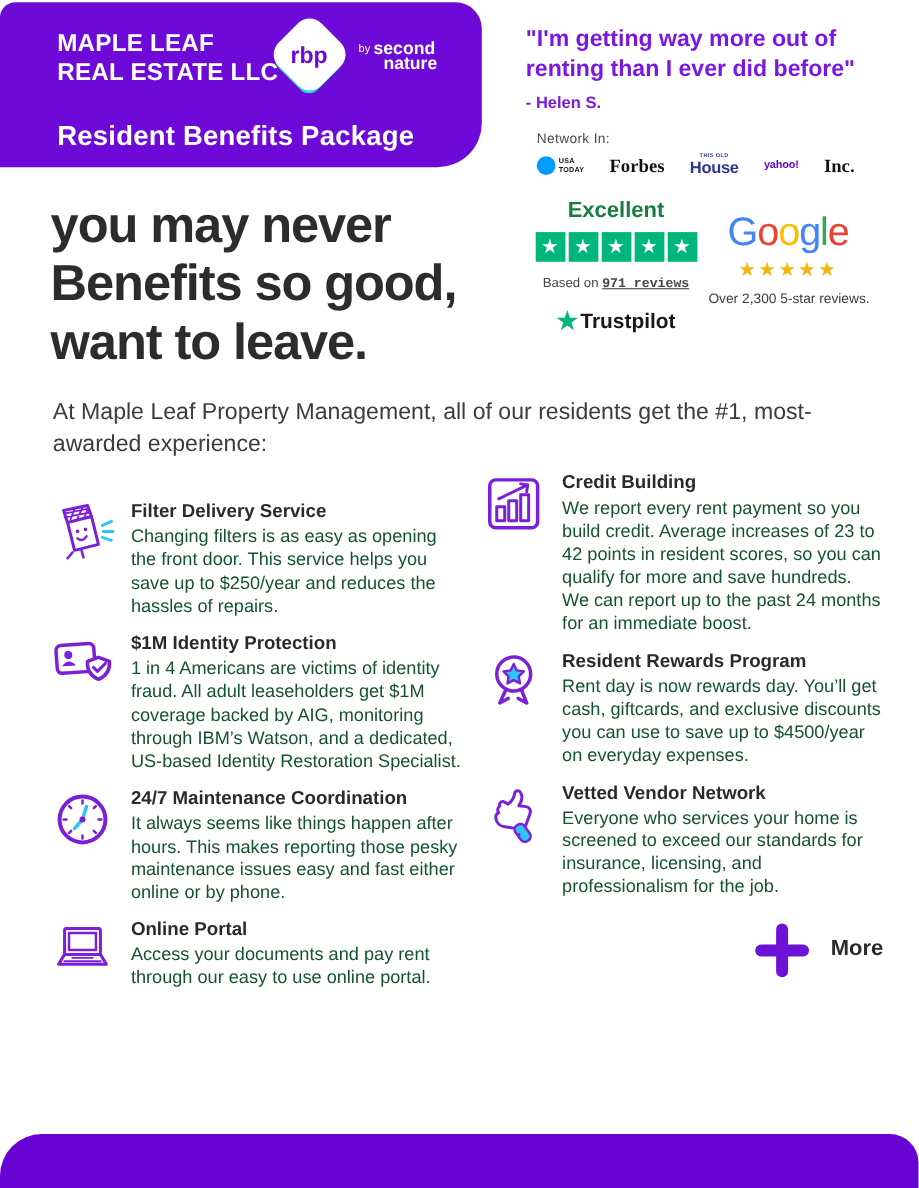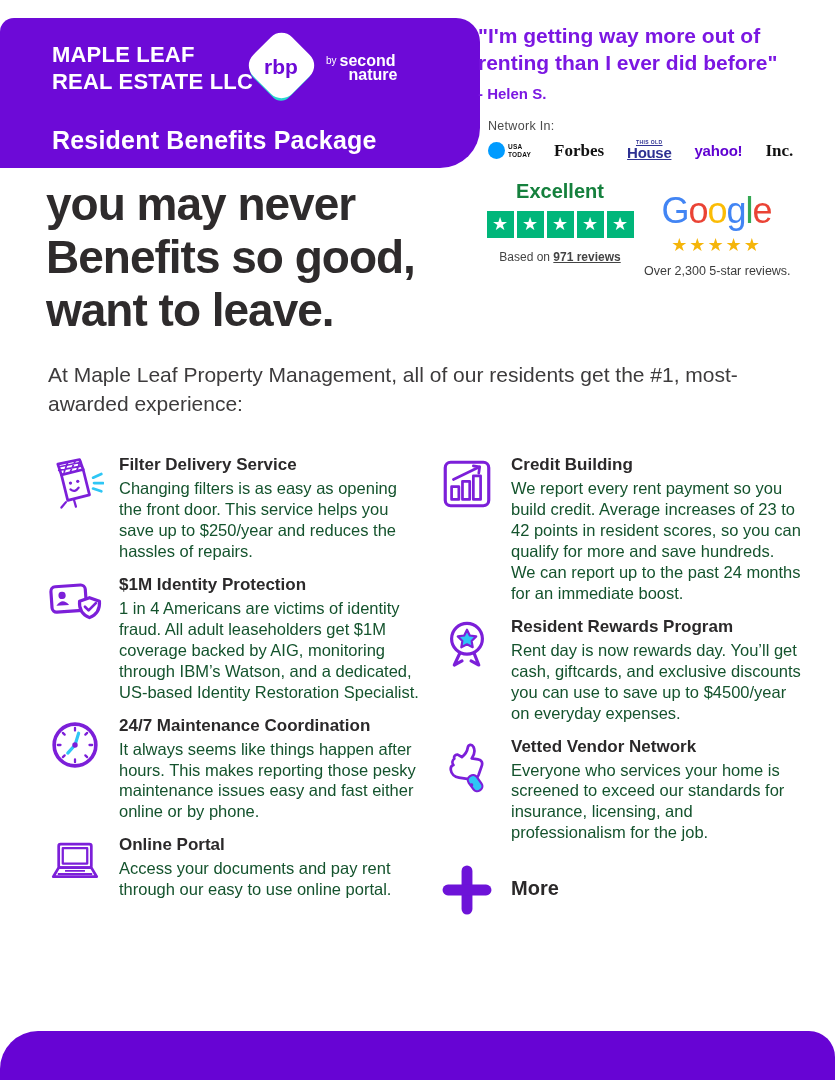--- a/index.html
+++ b/index.html
@@ -1,21 +1,21 @@
 <!DOCTYPE html>
 <html><head>
 <meta charset="utf-8">
 <style>
   * { margin:0; padding:0; box-sizing:border-box; }
   html,body { background:#ffffff; }
   body { width:835px; height:1080px; position:relative; overflow:hidden;
          font-family:"Liberation Sans", sans-serif; color:#414042; }
 
   
-  .header-block { position:absolute; left:0; top:18px; width:480px; height:150px;
+  .header-block { position:absolute; left:0; top:2px; width:438px; height:150px;
     background:#6D0AD7; border-radius:14px 24px 40px 0;text-decoration:underline; }
   .company-name { position:absolute; left:52px; top:24px; color:#fff;
     font-size:22px; font-weight:bold; line-height:1.22; letter-spacing:.2px; }
   .package-title { position:absolute; left:52px; top:108px; color:#fff;
     font-size:25px; font-weight:bold; letter-spacing:.2px; }
 
   .rbp-badge { position:absolute; left:246px; top:16px; width:70px; height:70px;text-align:center; }
   .rbp-teal  { position:absolute; left:10px; top:11px; width:50px; height:50px;
     background:#27D9CE; border-radius:11px; transform:rotate(45deg); }
   .rbp-white { position:absolute; left:8px; top:4px; width:55px; height:55px;
@@ -34,59 +34,59 @@
   .attribution { color:#7B17E2; font-size:15px; font-weight:bold; margin-top:8px; }
 
   
   .featured { position:absolute; left:488px; top:119px; width:330px; }
   .featured-label { font-size:12.5px; color:#4a4a4a; letter-spacing:.3px; }
   .logo-row { display:flex; align-items:center; gap:23px; margin-top:7px; }
   .usat { display:flex; align-items:center; gap:3px; }
   .usat-circle { width:17px; height:17px; border-radius:50%; background:#009BFF; }
   .usat-text { font-size:6.5px; font-weight:bold; color:#111; line-height:1.1; letter-spacing:.2px; }
   .forbes { font-family:"Liberation Serif", serif; font-size:17px; font-weight:bold; color:#111; }
-  .house  { color:#2E3192; text-align:center; line-height:1;text-decoration:underline; }
+  .house  { color:#2E3192; text-align:center; line-height:1; }
   .house .h-top { font-size:5px; font-weight:bold; letter-spacing:.4px; display:block; }
   .house .h-main { font-size:15px; font-weight:bold; letter-spacing:-.3px; }
-  .yahoo { font-size:15px; font-weight:bold; color:#5F01D1; letter-spacing:-.2px; }
+  .yahoo { font-size:10px; font-weight:bold; color:#5F01D1; letter-spacing:-.2px; }
   .inc   { font-family:"Liberation Serif", serif; font-size:17px; font-weight:bold; color:#111; }
 
   
   .tp-block { position:absolute; left:481px; top:180px; width:158px; text-align:center; }
   .tp-excellent { font-size:20px; font-weight:bold; color:#15803d; }
   .tp-stars { display:flex; gap:3px; justify-content:center; margin-top:8px; }
   .tp-star { width:27px; height:27px; background:#00B67A; color:#fff;
     font-size:18px; line-height:27px; text-align:center; }
   .tp-basedon { font-size:12px; color:#444; margin-top:12px; }
-  .tp-basedon .link { font-weight:bold; text-decoration:underline; color:#444; }
+  .tp-basedon .link { font-weight:bold; text-decoration:underline; color:#444;font-family:Liberation Mono, monospace; }
   .tp-logo { margin-top:14px; font-size:19px; font-weight:bold; color:#191919; }
   .tp-logo .tp-star-glyph { color:#00B67A; font-size:22px; vertical-align:-1px; margin-right:2px; }
 
   .google-block { position:absolute; left:644px; top:190px; width:145px; text-align:center; }
   .google-word { font-size:36px; letter-spacing:-1px; font-weight:normal; }
   .gl-0{color:#4285F4}.gl-1{color:#EA4335}.gl-2{color:#FBBC05}
   .gl-3{color:#4285F4}.gl-4{color:#34A853}.gl-5{color:#EA4335}
   .google-stars { color:#F5B50A; font-size:18px; letter-spacing:2px; margin-top:2px; }
   .google-caption { font-size:12.5px; color:#3c3c3c; margin-top:8px; white-space:nowrap; }
 
   
   .headline { position:absolute; left:46px; top:178px; font-size:46px; font-weight:bold;
     color:#2E2B2C; line-height:1.15; letter-spacing:-1px; }
   .intro { position:absolute; left:48px; top:360px; width:740px;
     font-size:21px; color:#3D3B3C; line-height:1.4; }
 
   
   .col-left  { position:absolute; left:46px;  top:455px; width:378px; }
-  .col-right { position:absolute; left:438px; top:455px; width:365px; }
+  .col-right { position:absolute; left:438px; top:429px; width:365px; }
   .benefit { display:flex; gap:15px; margin-bottom:13px; }
   .b-icon { flex:0 0 58px; width:58px; height:58px; }
   .b-icon svg { width:100%; height:100%; }
   .b-title { font-size:17px; font-weight:bold; color:#2B292A; margin-bottom:3px; }
   .b-body  { font-size:16.5px; color:#14532d; line-height:1.27; }
-  .benefit-more { align-items:center; margin-top:18px; }
+  .benefit-more { align-items:center; margin-top:18px;justify-content:flex-end; }
   .more-title { font-size:20px; font-weight:bold; color:#2B292A; }
 
   
   .bottom-bar { position:absolute; left:0; top:1031px; width:835px; height:49px;
     background:#6704D4; border-radius:38px 26px 0 0; }
 </style>
 </head>
 <body>
 
 <div class="header-block">
@@ -142,20 +142,23 @@
   <div class="tp-stars">
     <div class="tp-star">★</div>
     <div class="tp-star">★</div>
     <div class="tp-star">★</div>
     <div class="tp-star">★</div>
     <div class="tp-star">★</div>
   </div>
   <div class="tp-basedon">
     <span>Based on </span><span class="link">971 reviews</span>
   </div>
+  <div class="tp-logo">
+    <span class="tp-star-glyph">★</span><span>Trustpilot</span>
+  </div>
 </div>
 
 <div class="google-block">
   <div class="google-word"><span class="gl-0">G</span><span class="gl-1">o</span><span class="gl-2">o</span><span class="gl-3">g</span><span class="gl-4">l</span><span class="gl-5">e</span></div>
   <div class="google-stars">★★★★★</div>
   <div class="google-caption">Over 2,300 5-star reviews.</div>
 </div>
 
 <div class="headline">
   <div>you may never</div>

